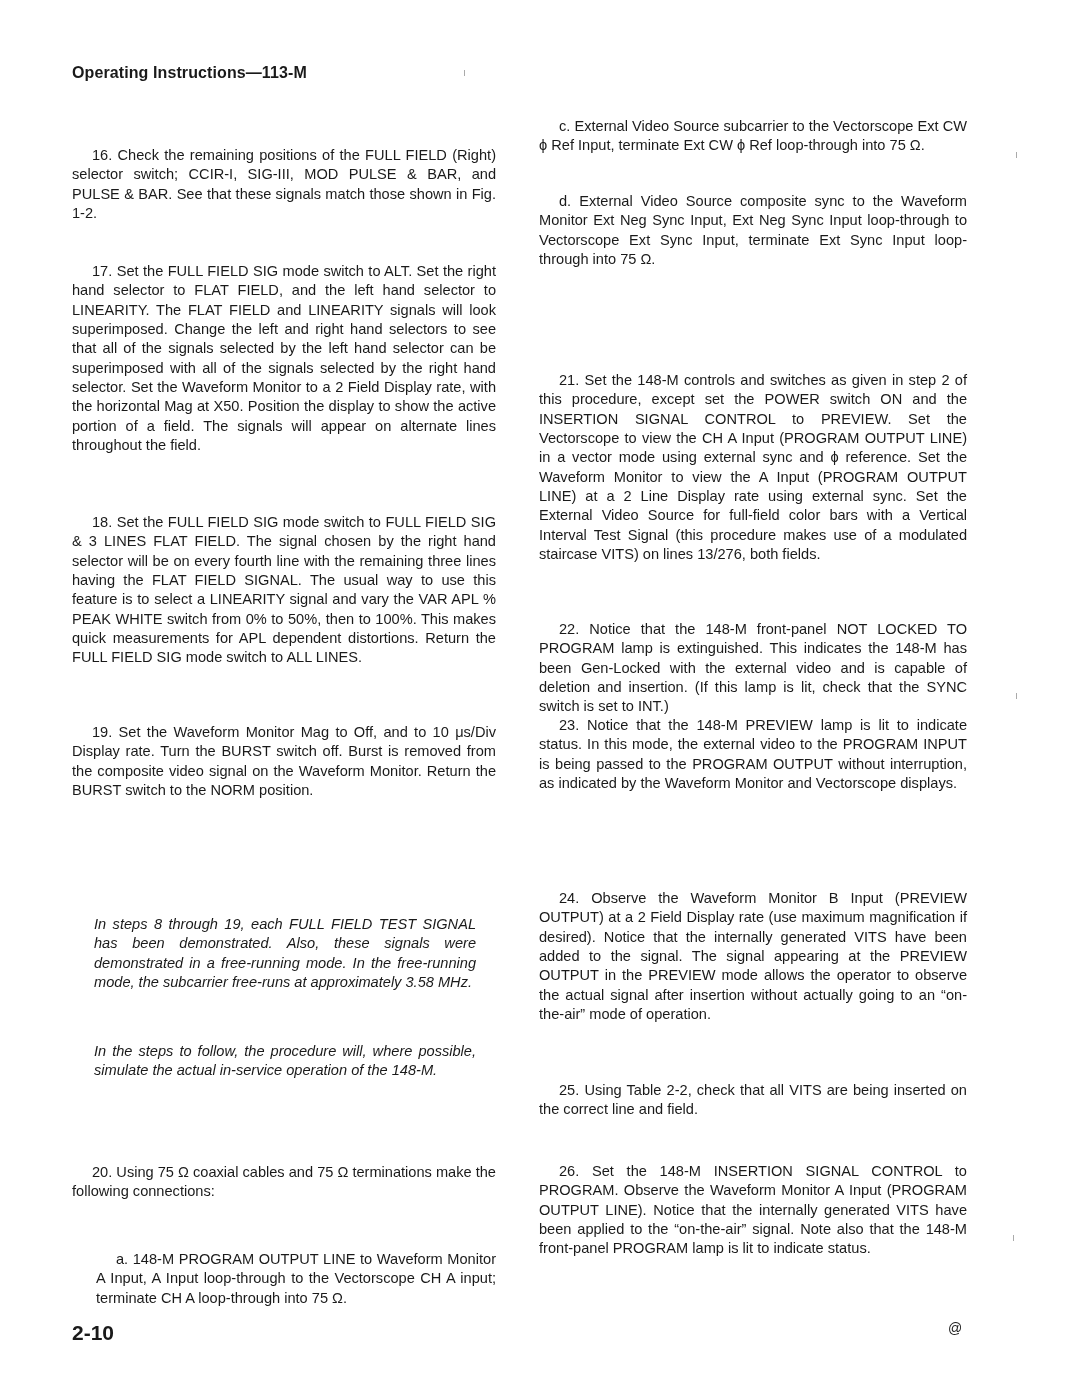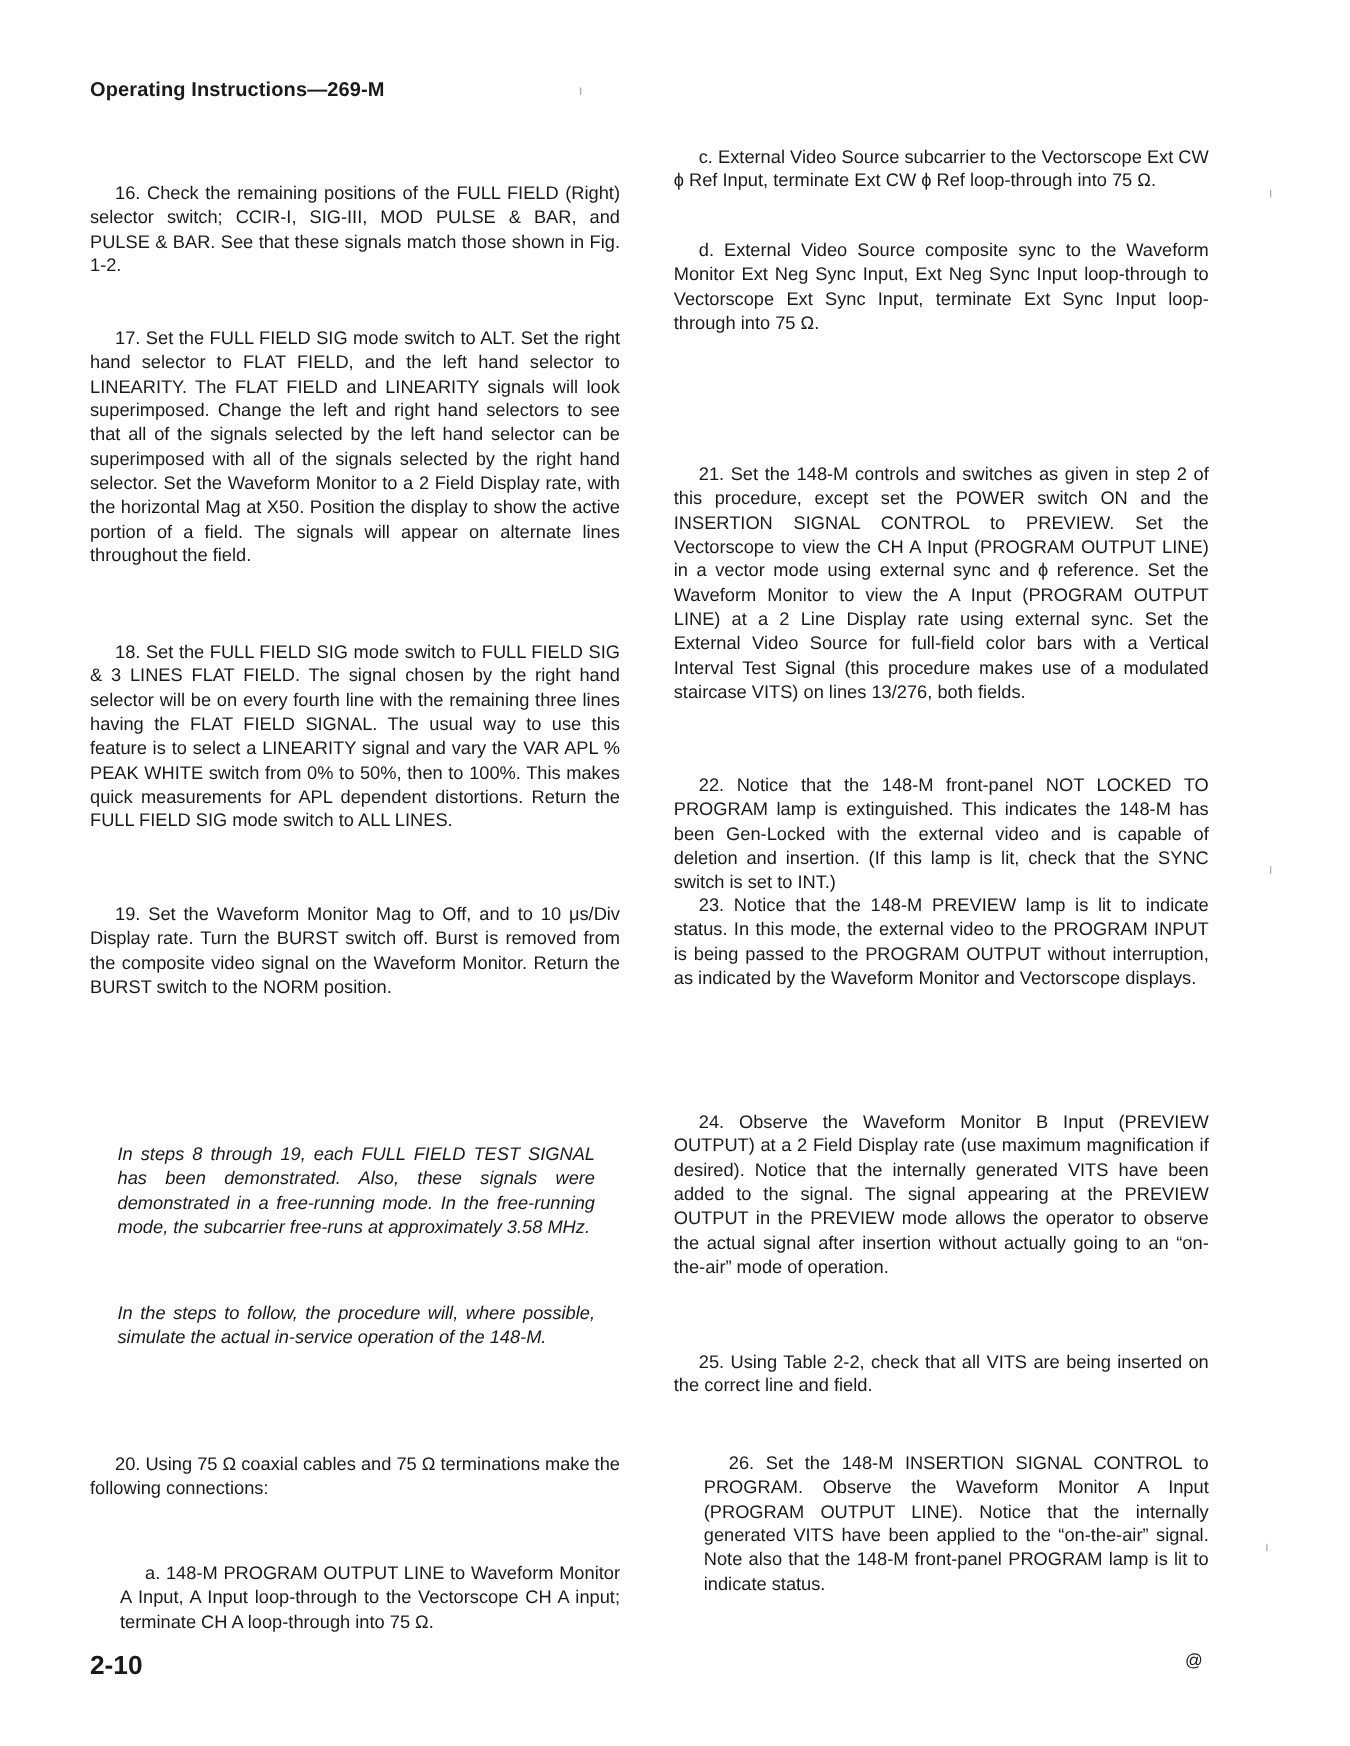--- a/index.html
+++ b/index.html
@@ -14,21 +14,21 @@
   .note-title { position: absolute; left: 0; right: 0; text-align: center; font-style: italic; }
   .italic { font-style: italic; text-indent: 0; }
   .note-block { left: 22px; right: 20px; }
   .page-number { position: absolute; left: 72px; top: 1321px; font-size: 21px; font-weight: bold; }
   .footer-mark { position: absolute; left: 948px; top: 1320px; font-size: 14px; }
   .stray { position: absolute; width: 1px; height: 6px; background: #aaa; }
 </style>
 </head>
 <body>
 
-<div class="page-header">Operating Instructions—269-M</div>
+<div class="page-header">Operating Instructions—113-M</div>
 
 <div class="col col-left" style="top:0;height:1397px;">
   <p class="para" style="top:106px;">16.  Check the remaining positions of the FULL FIELD (Right) selector switch; CCIR-I, SIG-III, MOD PULSE &amp; BAR, and PULSE &amp; BAR. See that these signals match those shown in Fig. 1-2.</p>
   <p class="para" style="top:222px;">17.  Set the FULL FIELD SIG mode switch to ALT. Set the right hand selector to FLAT FIELD, and the left hand selector to LINEARITY. The FLAT FIELD and LINEARITY signals will look superimposed. Change the left and right hand selectors to see that all of the signals selected by the left hand selector can be superimposed with all of the signals selected by the right hand selector. Set the Waveform Monitor to a 2 Field Display rate, with the horizontal Mag at X50. Position the display to show the active portion of a field. The signals will appear on alternate lines throughout the field.</p>
   <p class="para" style="top:473px;">18.  Set the FULL FIELD SIG mode switch to FULL FIELD SIG &amp; 3 LINES FLAT FIELD. The signal chosen by the right hand selector will be on every fourth line with the remaining three lines having the FLAT FIELD SIGNAL. The usual way to use this feature is to select a LINEARITY signal and vary the VAR APL % PEAK WHITE switch from 0% to 50%, then to 100%. This makes quick measurements for APL dependent distortions. Return the FULL FIELD SIG mode switch to ALL LINES.</p>
   <p class="para" style="top:683px;">19.  Set the Waveform Monitor Mag to Off, and to 10 μs/Div Display rate. Turn the BURST switch off. Burst is removed from the composite video signal on the Waveform Monitor. Return the BURST switch to the NORM position.</p>
 
   <p class="para italic note-block" style="top:875px;">In steps 8 through 19, each FULL FIELD TEST SIGNAL has been demonstrated. Also, these signals were demonstrated in a free-running mode. In the free-running mode, the subcarrier free-runs at ap­proximately 3.58 MHz.</p>
   <p class="para italic note-block" style="top:1002px;">In the steps to follow, the procedure will, where possible, simulate the actual in-service operation of the 148-M.</p>
 
@@ -37,21 +37,21 @@
 </div>
 
 <div class="col col-right" style="top:0;height:1013px;">
   <p class="para" style="top:117px;">c.  External Video Source subcarrier to the Vec­torscope Ext CW ϕ Ref Input, terminate Ext CW ϕ Ref loop-through into 75 Ω.</p>
   <p class="para" style="top:192px;">d.  External Video Source composite sync to the Waveform Monitor Ext Neg Sync Input, Ext Neg Sync Input loop-through to Vectorscope Ext Sync Input, terminate Ext Sync Input loop-through into 75 Ω.</p>
   <p class="para" style="top:371px;">21.  Set the 148-M controls and switches as given in step 2 of this procedure, except set the POWER switch ON and the INSERTION SIGNAL CONTROL to PREVIEW. Set the Vectorscope to view the CH A Input (PROGRAM OUTPUT LINE) in a vector mode using external sync and ϕ reference. Set the Waveform Monitor to view the A Input (PROGRAM OUTPUT LINE) at a 2 Line Display rate using external sync. Set the External Video Source for full-field color bars with a Vertical Interval Test Signal (this procedure makes use of a modulated staircase VITS) on lines 13/276, both fields.</p>
   <p class="para" style="top:620px;">22.  Notice that the 148-M front-panel NOT LOCKED TO PROGRAM lamp is extinguished. This indicates the 148-M has been Gen-Locked with the external video and is capable of deletion and insertion. (If this lamp is lit, check that the SYNC switch is set to INT.)</p>
   <p class="para" style="top:716px;">23.  Notice that the 148-M PREVIEW lamp is lit to indicate status. In this mode, the external video to the PROGRAM INPUT is being passed to the PROGRAM OUTPUT without interruption, as indicated by the Waveform Monitor and Vectorscope displays.</p>
   <p class="para" style="top:889px;">24.  Observe the Waveform Monitor B Input (PREVIEW OUTPUT) at a 2 Field Display rate (use maximum magnification if desired). Notice that the internally generated VITS have been added to the signal. The signal appearing at the PREVIEW OUTPUT in the PREVIEW mode allows the operator to observe the actual signal after insertion without actually going to an “on-the-air” mode of operation.</p>
   <p class="para" style="top:1081px;">25.  Using Table 2-2, check that all VITS are being inserted on the correct line and field.</p>
-  <p class="para" style="top:1162px;margin-left:24px;">26.  Set the 148-M INSERTION SIGNAL CONTROL to PROGRAM. Observe the Waveform Monitor A Input (PROGRAM OUTPUT LINE). Notice that the internally generated VITS have been applied to the “on-the-air” signal. Note also that the 148-M front-panel PROGRAM lamp is lit to indicate status.</p>
+  <p class="para" style="top:1162px;">26.  Set the 148-M INSERTION SIGNAL CONTROL to PROGRAM. Observe the Waveform Monitor A Input (PROGRAM OUTPUT LINE). Notice that the internally generated VITS have been applied to the “on-the-air” signal. Note also that the 148-M front-panel PROGRAM lamp is lit to indicate status.</p>
 </div>
 
 <div class="page-number">2-10</div>
 <div class="footer-mark">@</div>
 
 <div class="stray" style="left:464px;top:70px;"></div>
 <div class="stray" style="left:1016px;top:152px;"></div>
 <div class="stray" style="left:1016px;top:693px;"></div>
 <div class="stray" style="left:1013px;top:1235px;"></div>
 

